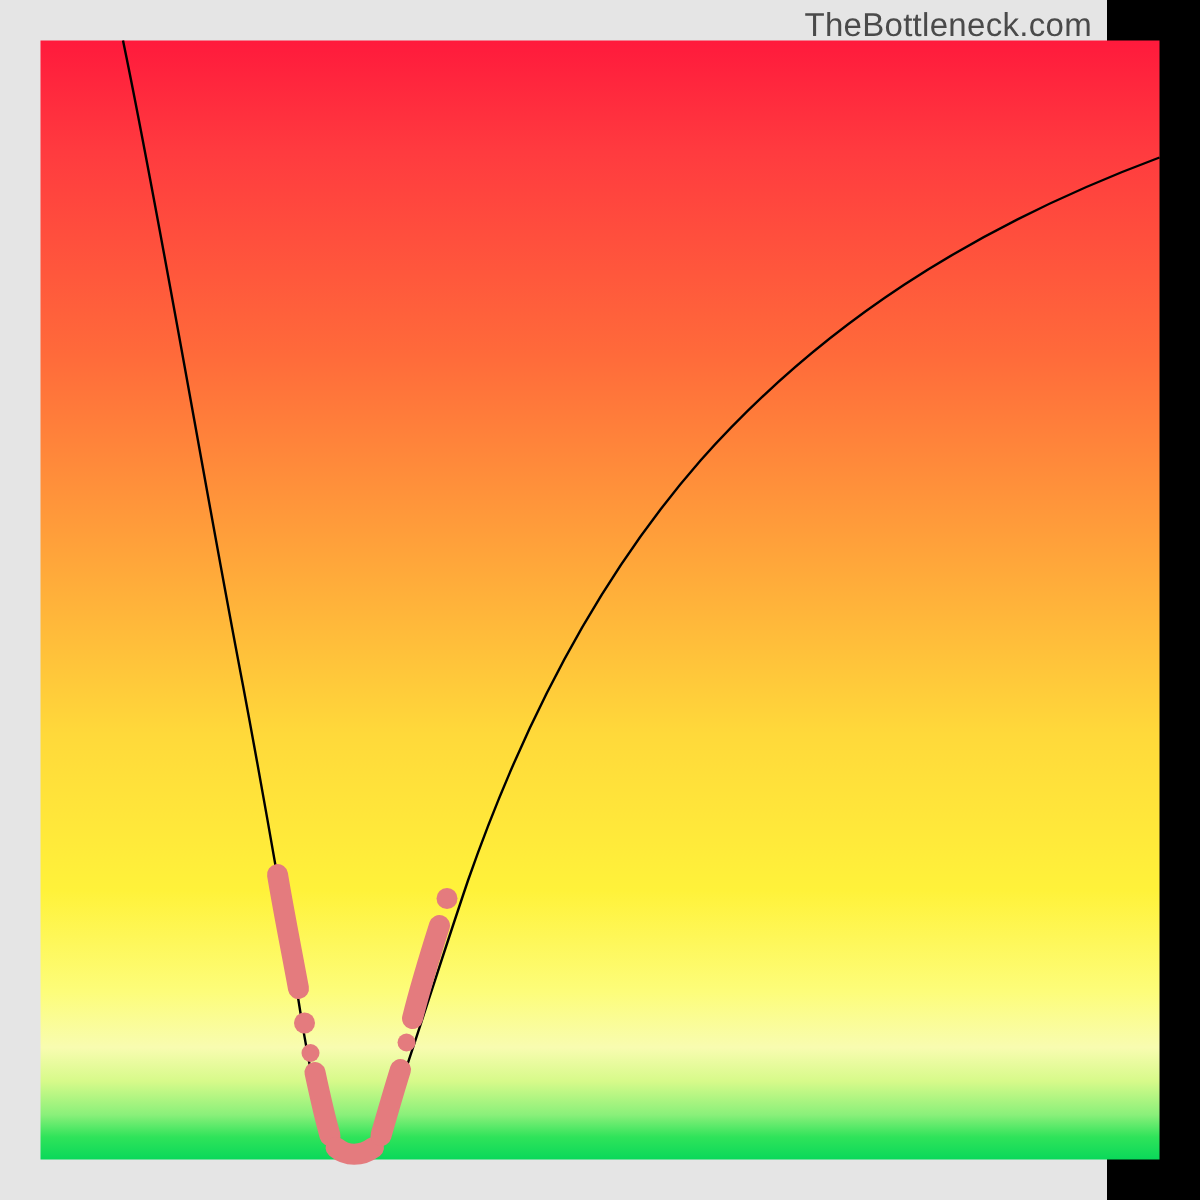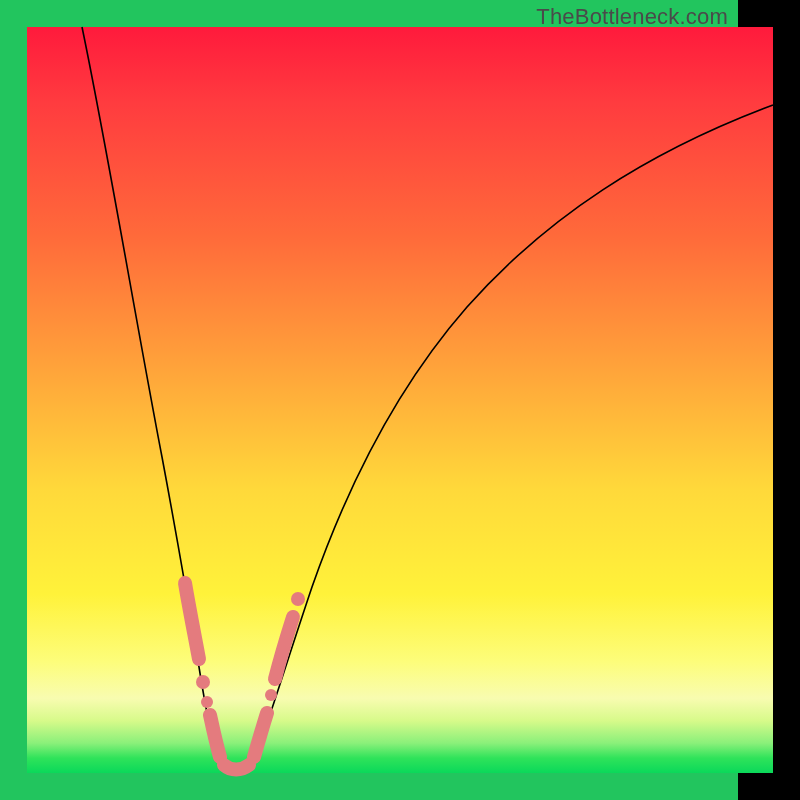--- a/index.html
+++ b/index.html
@@ -10,21 +10,21 @@
     overflow: hidden;
     background: #000;
     font-family: Arial, Helvetica, sans-serif;
   }
   .frame {
     position: absolute;
     left: 0;
     top: 0;
     width: 738px;
     height: 800px;
-    background: #22c55e;
+    background: #e5e5e5;
   }
   .plot {
     position: absolute;
     left: 27px;
     top: 27px;
     width: 746px;
     height: 746px;
     
     background: linear-gradient(
       to bottom,

